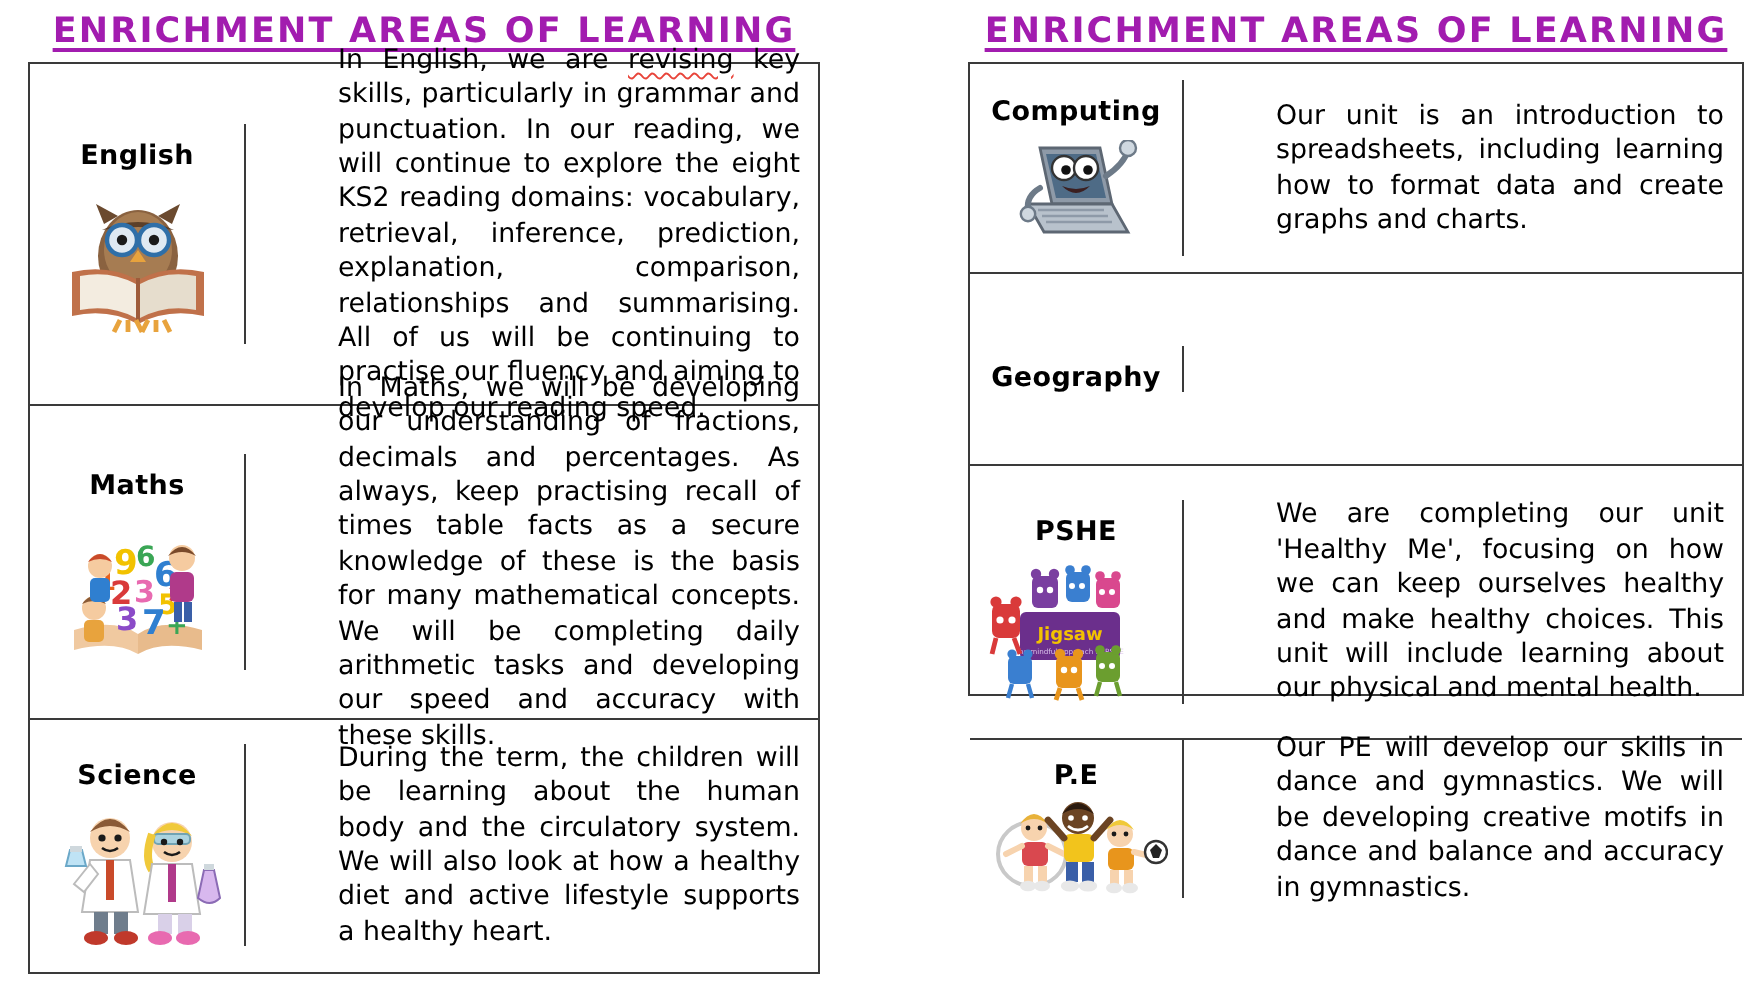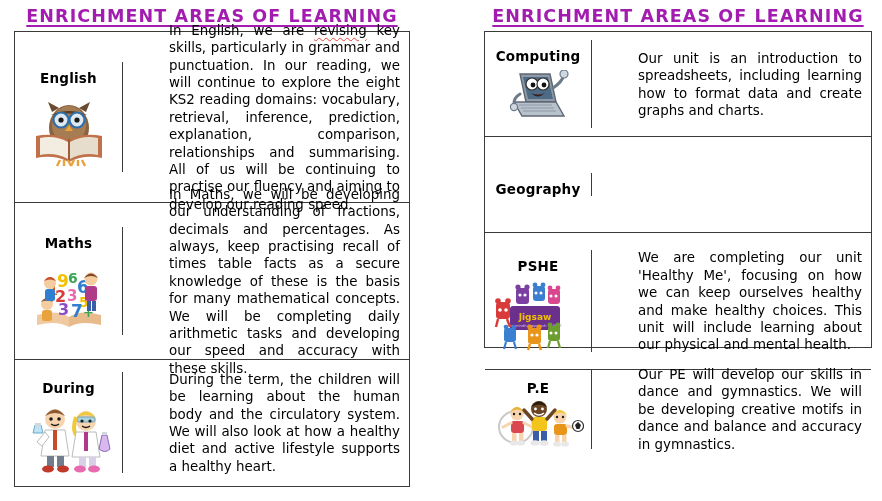--- a/index.html
+++ b/index.html
@@ -180,21 +180,21 @@
             <rect x="62" y="44" width="4" height="10" fill="#3a5fa8"></rect>
             <rect x="67" y="44" width="4" height="10" fill="#3a5fa8"></rect>
           </svg>
         </div>
       </div>
       <div class="cell-body">In Maths, we will be developing our understanding of fractions, decimals and percentages. As always, keep practising recall of times table facts as a secure knowledge of these is the basis for many mathematical concepts.  We will be completing daily arithmetic tasks and developing our speed and accuracy with these skills.</div>
     </div>
 
     <div class="row" style="height:125px;">
       <div class="cell-subject">
-        <div class="subject-label">During</div>
+        <div class="subject-label">Science</div>
         <div class="art">
           <svg width="92" height="72" viewBox="0 0 92 72">
 
             <circle cx="32" cy="18" r="10" fill="#f7d3ae"></circle>
             <path d="M22 15 q10 -13 20 0 q-10 -6 -20 0" fill="#8a5a36"></path>
             <circle cx="28" cy="18" r="1.8" fill="#1a1a1a"></circle>
             <circle cx="36" cy="18" r="1.8" fill="#1a1a1a"></circle>
             <path d="M28 23 q4 3 8 0" stroke="#1a1a1a" stroke-width="1.3" fill="none"></path>
             <path d="M22 29 h20 l4 26 h-28 z" fill="#ffffff" stroke="#bcbcbc" stroke-width="1"></path>
             <rect x="30" y="29" width="4" height="20" fill="#c94a2a"></rect>

